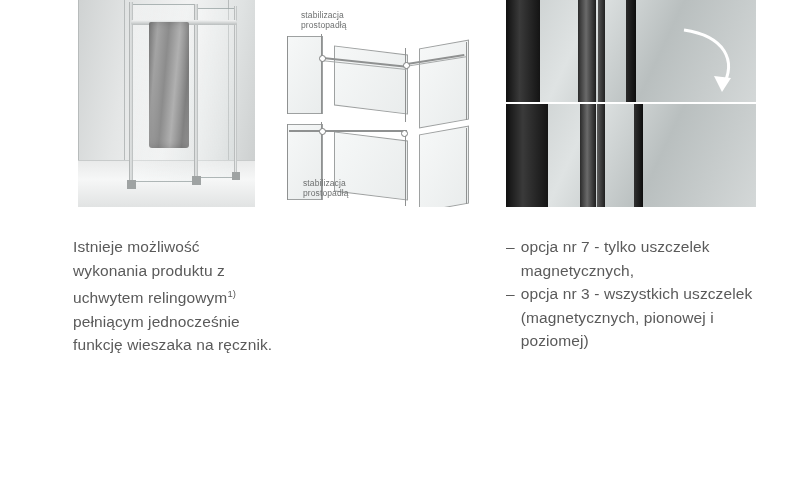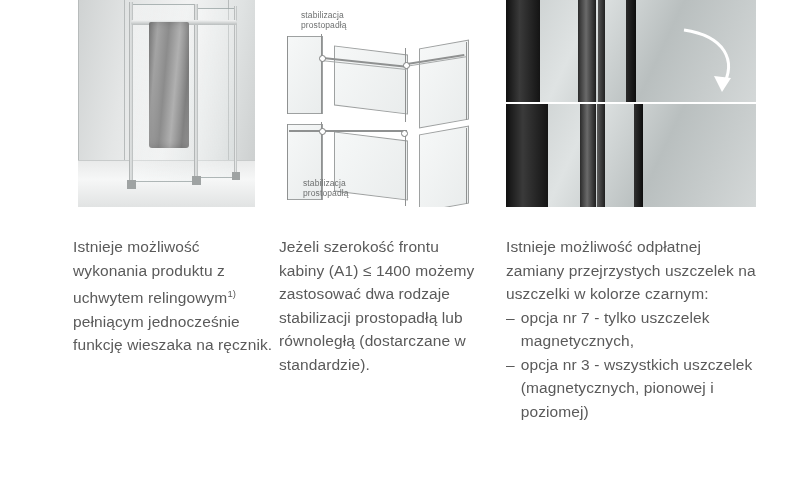--- a/index.html
+++ b/index.html
@@ -229,23 +229,20 @@
       <div class="dline" style="left:10px;top:130px;width:118px;height:2px;"></div>
       <div class="dcap" style="left:40px;top:128px;"></div>
       <div class="dcap" style="left:122px;top:130px;"></div>
 
       <div class="dlabel" style="left:24px;top:178px;">
         <span>stabilizacja</span><br>
         <span>prostopadłą</span>
       </div>
     </div>
 
-    <div class="body-text">
-      <p>Jeżeli szerokość frontu kabiny (A1) ≤ 1400 możemy zastosować dwa rodzaje stabilizacji prostopadłą lub równoległą (dostarczane w standardzie).</p>
-    </div>
   </div>
 
   <div class="col col-3">
 
     <div class="panel panel-3">
 
       <div class="p3-top">
         <div class="p3-glass"></div>
         <div class="p3-profile" style="left:0;top:0;width:34px;height:103px;"></div>
         <div class="p3-seal" style="left:72px;top:0;width:18px;height:103px;"></div>
@@ -263,21 +260,20 @@
         <div class="p3-profile" style="left:128px;top:0;width:9px;height:103px;background:linear-gradient(90deg,#303030,#0d0d0d);"></div>
       </div>
 
       <svg class="p3-arrow" viewBox="0 0 70 72">
         <path d="M6 4 C 46 10, 60 34, 44 62" fill="none" stroke="#ffffff" stroke-width="3"></path>
         <path d="M44 66 L 36 50 L 53 52 Z" fill="#ffffff"></path>
       </svg>
     </div>
 
     <div class="body-text">
-      <p>Istnieje możliwość odpłatnej zamiany przejrzystych uszczelek na uszczelki w kolorze czarnym:</p>
       <ul class="dash-list" style="margin-top:0;">
         <li>
           <span class="dash">–</span>
           <span>opcja nr 7 - tylko uszczelek magnetycznych,</span>
         </li>
         <li>
           <span class="dash">–</span>
           <span>opcja nr 3 - wszystkich uszczelek (magnetycznych, pionowej i poziomej)</span>
         </li>
       </ul>

